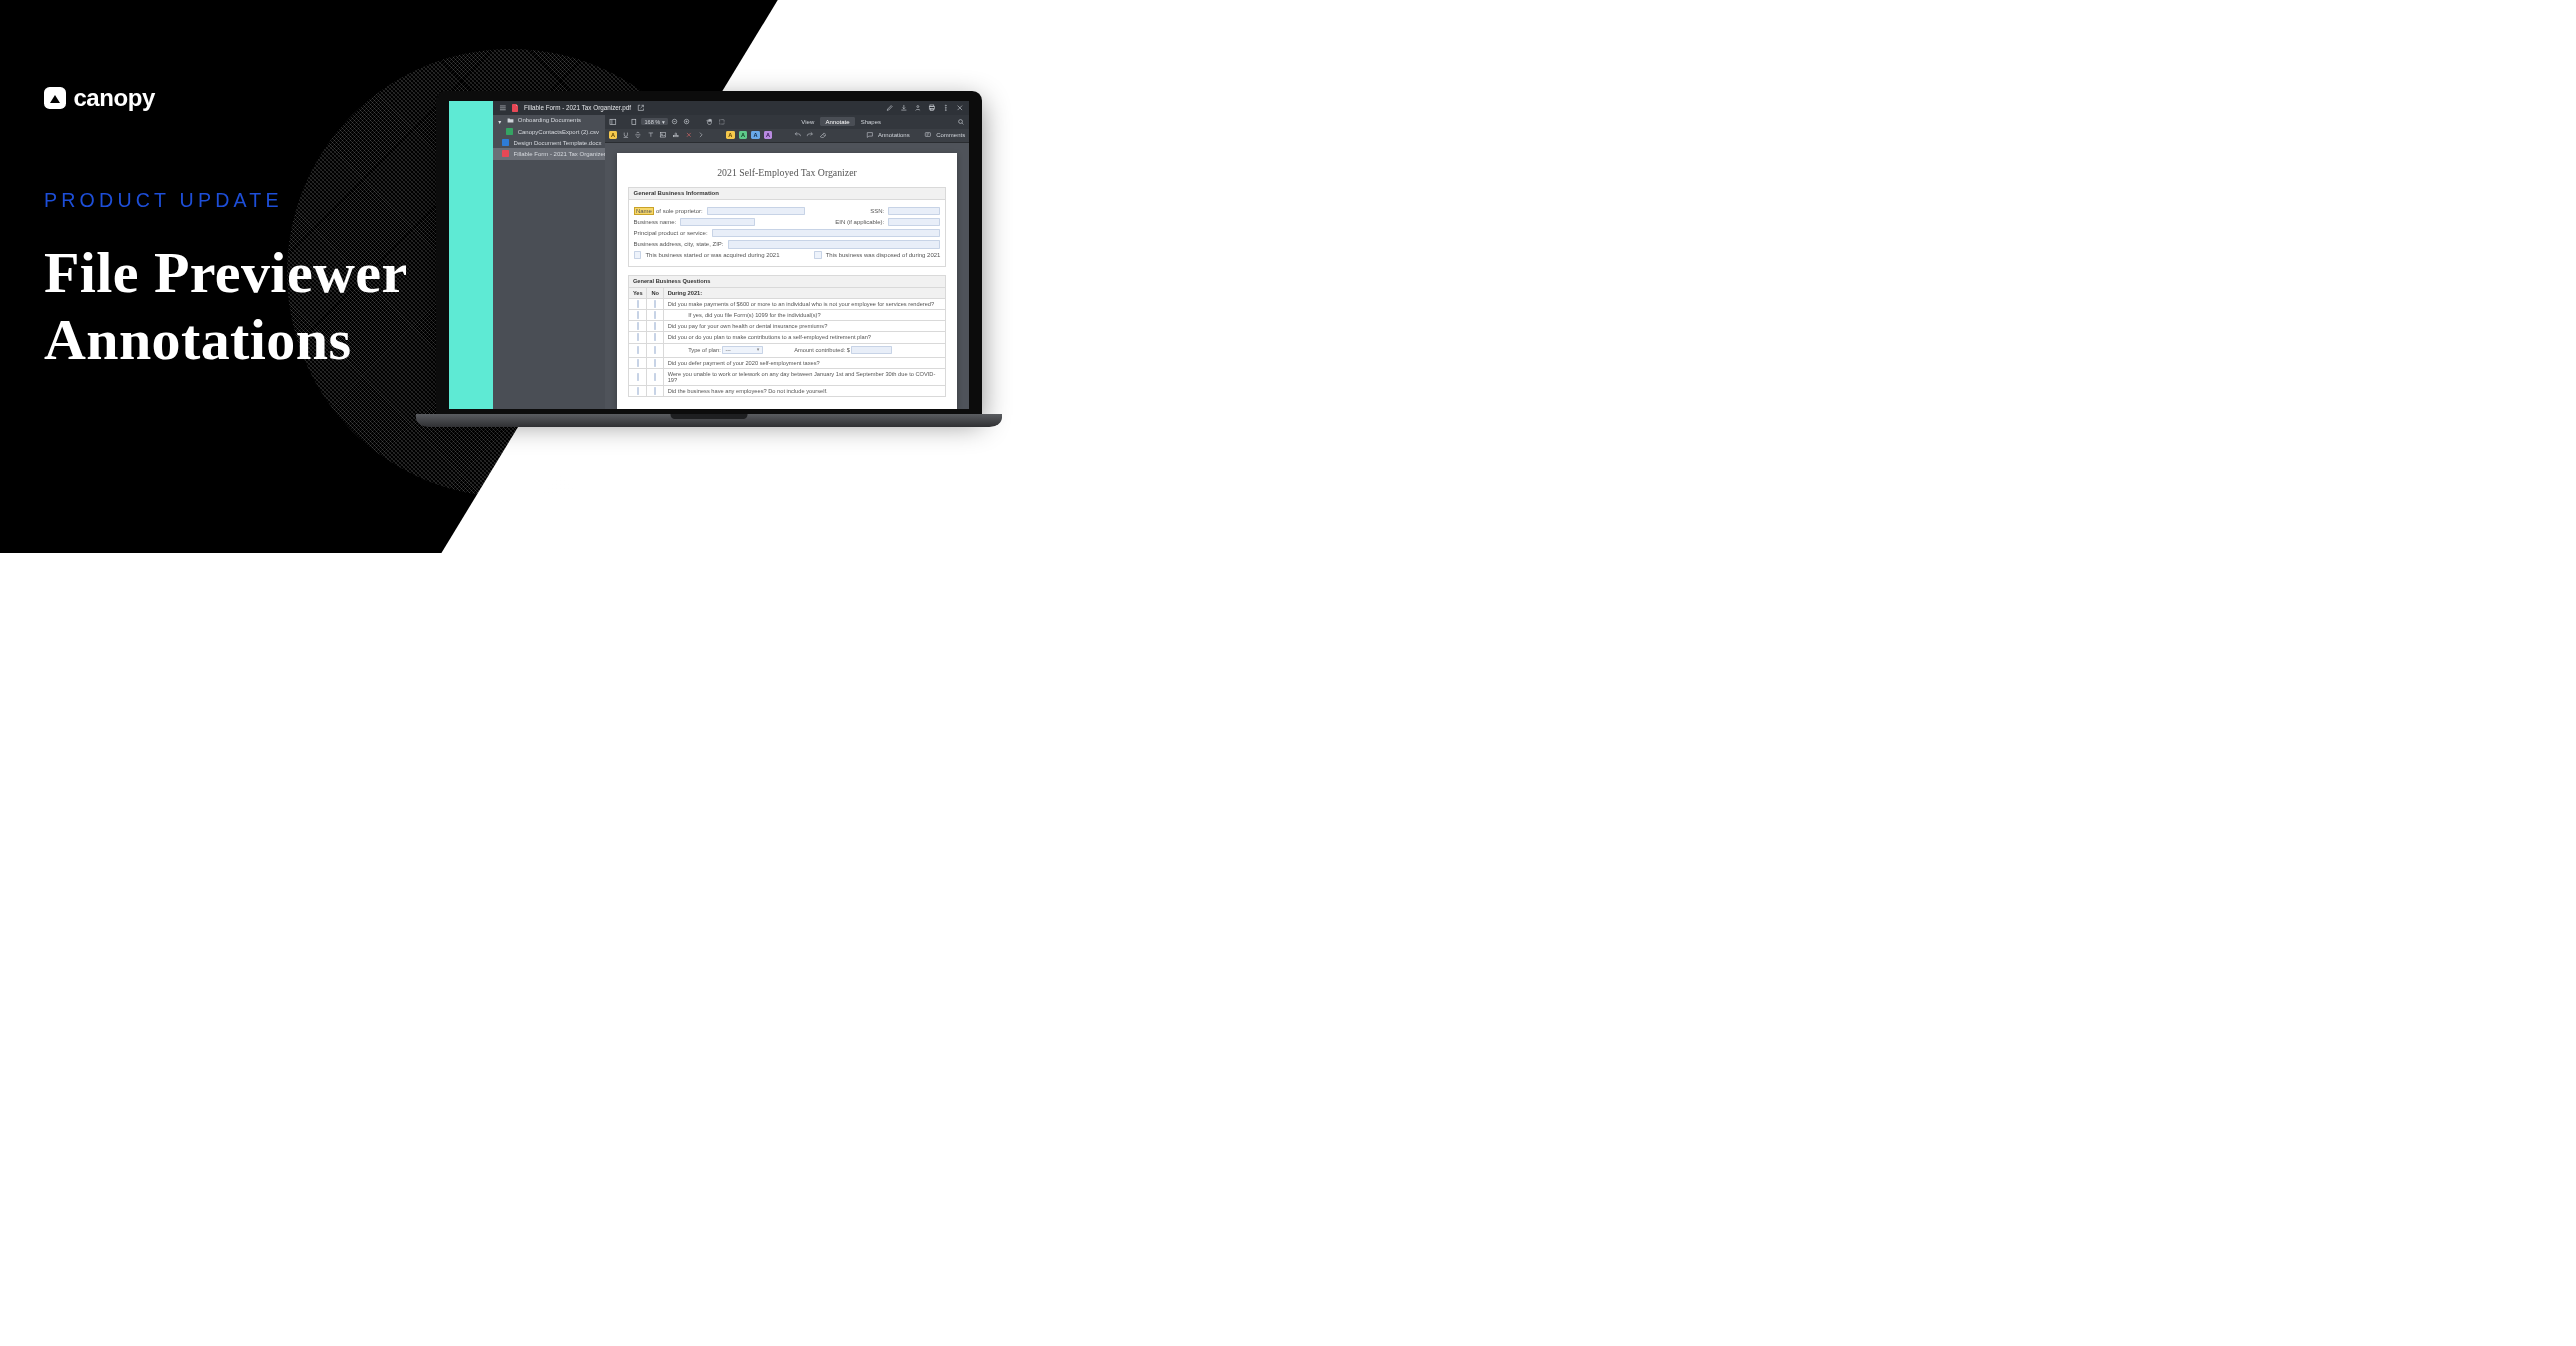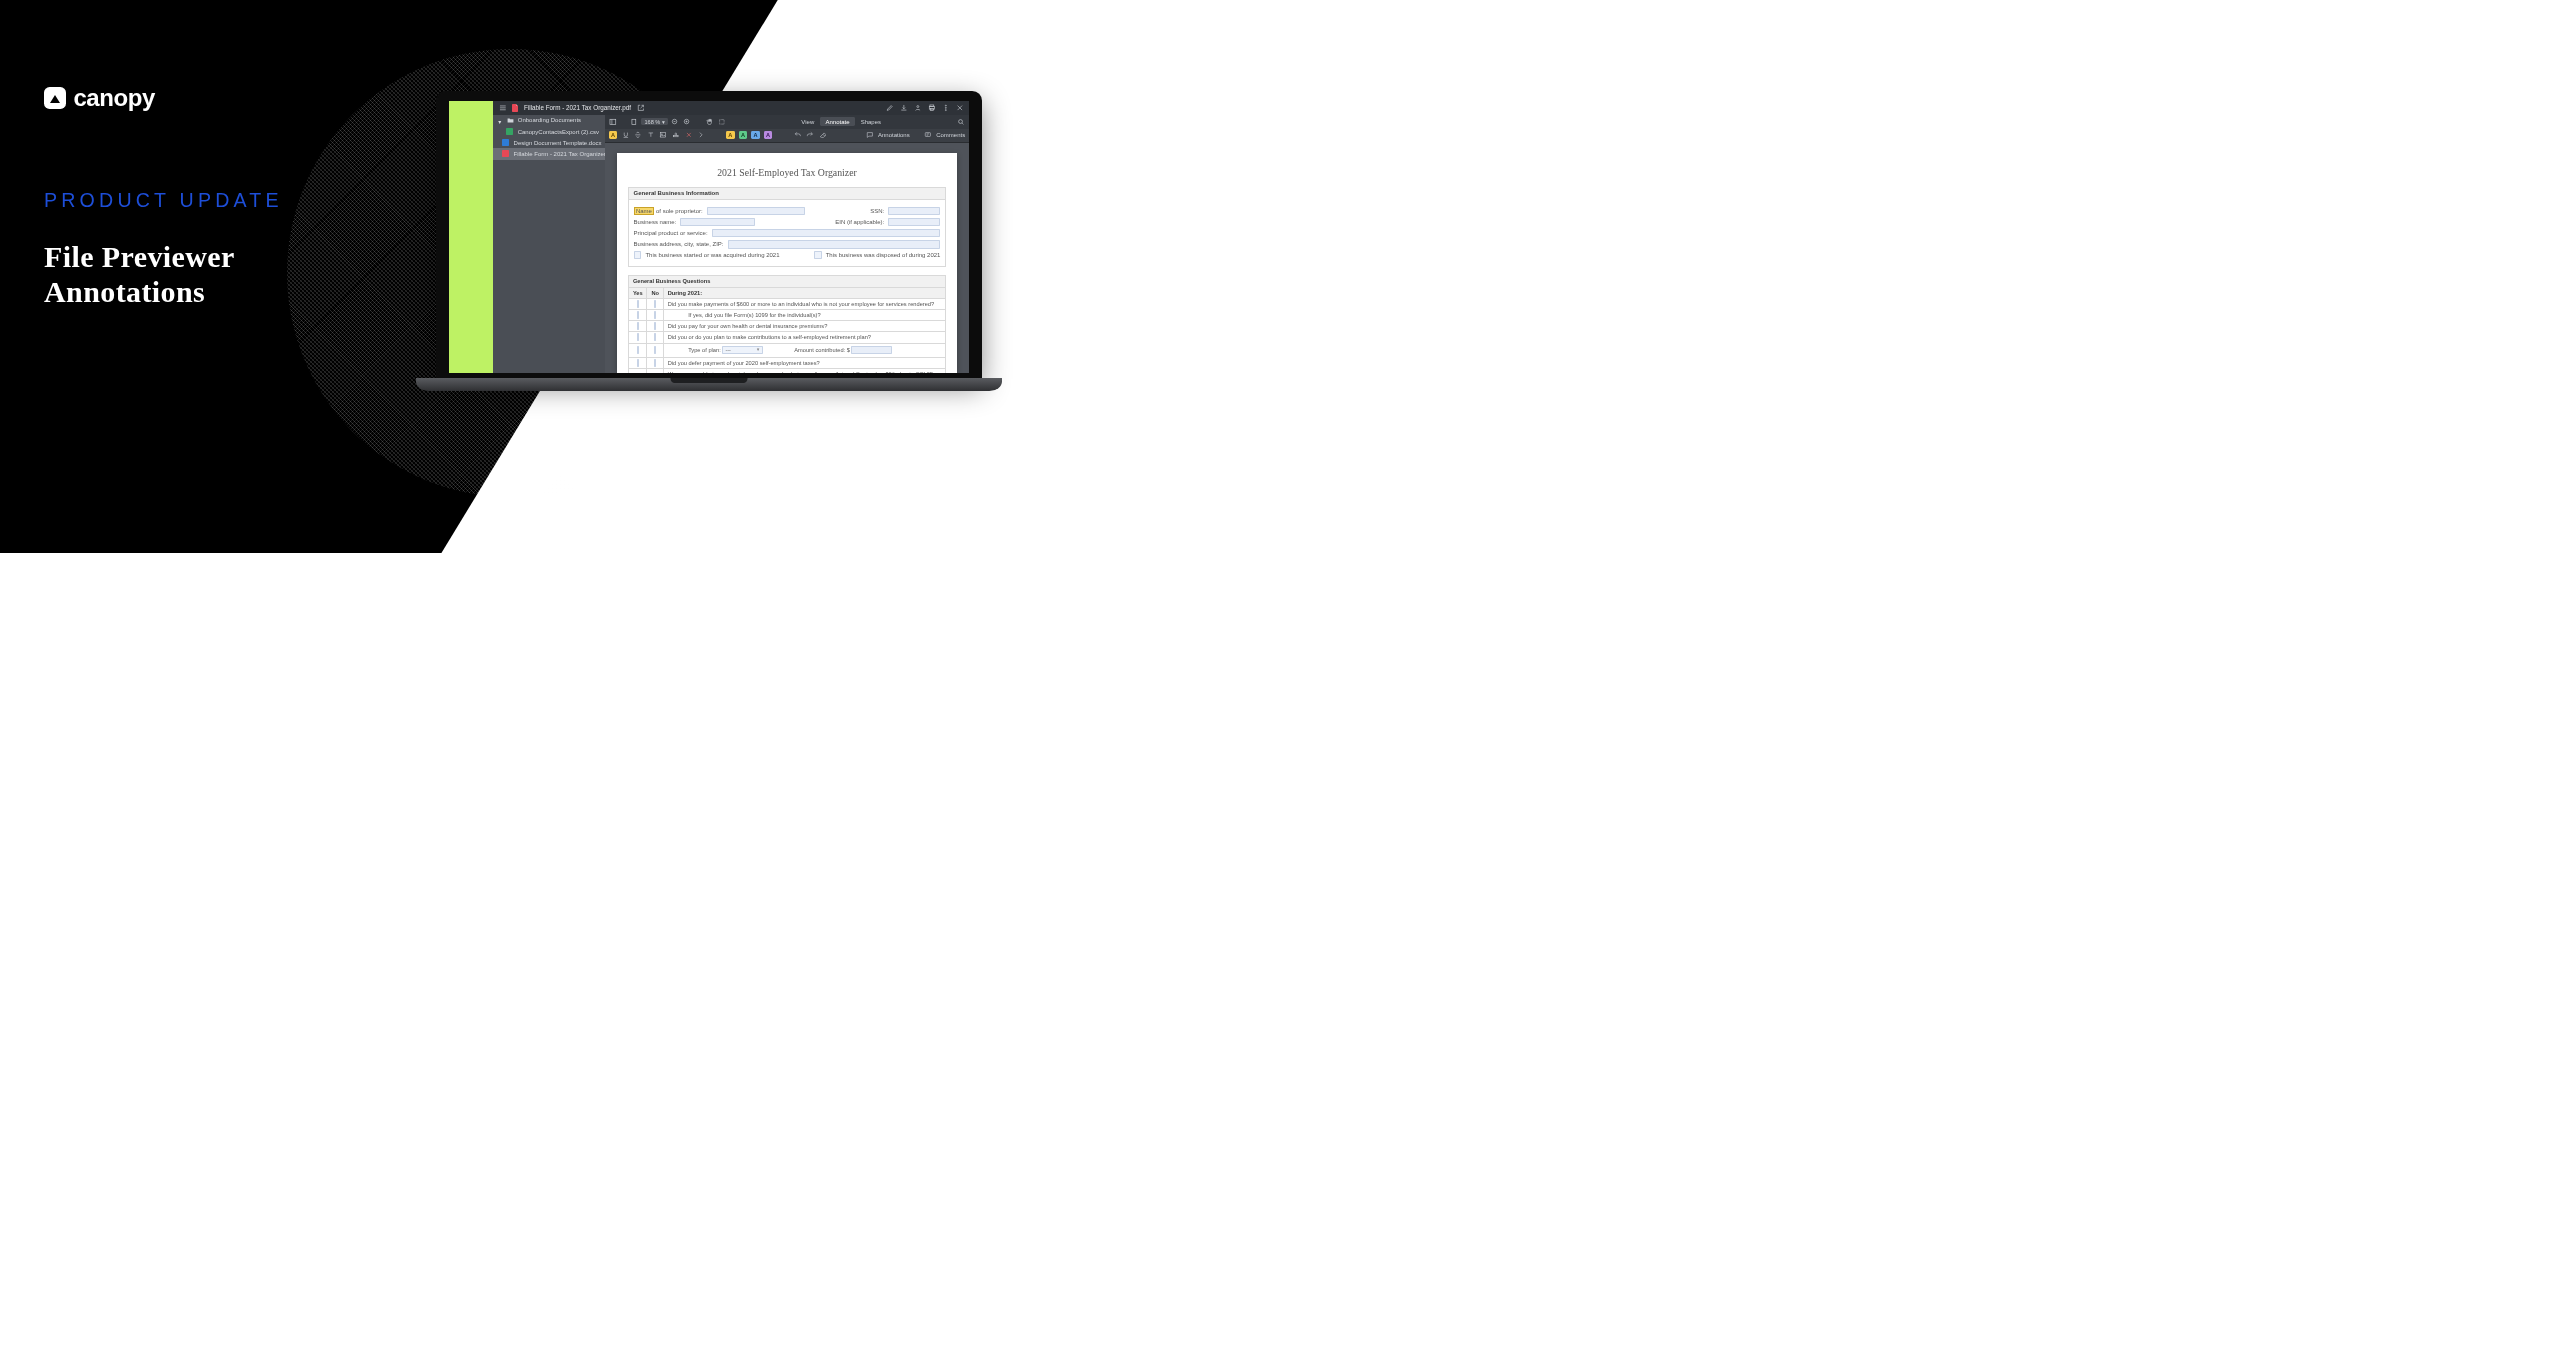--- a/index.html
+++ b/index.html
@@ -62,44 +62,44 @@
     margin-top: 77px;
     color: #1d4ed8;
     font-size: 19.6px;
     letter-spacing: 4.2px;
     font-weight: 400;
   }
   .headline {
     margin-top: 28px;
     font-family: Georgia, "Times New Roman", serif;
     font-weight: 700;
-    font-size: 30px;
+    font-size: 58px;
     line-height: 1.15;
     letter-spacing: 0.4px;
   }
 
   
   .laptop {
     position: absolute;
     left: 436px;
     top: 91px;
     width: 546px;
     z-index: 10;
   }
   .screen-bezel {
     background: #0c0c0c;
     border-radius: 9.8px 9.8px 0 0;
     padding: 9.8px 12.6px 5.6px 12.6px;
     box-shadow: 0 9.8px 28px rgba(0,0,0,0.45);
   }
   .screen {
-    background: #bef264;
+    background: #5eead4;
     color:#ddd;
     width: 100%;
-    height: 272px;
+    height: 308px;
     overflow: hidden;
     font-size: 6.3px;
     padding-left: 44px;
   }
   .laptop-base {
     height: 12.6px;
     background: linear-gradient(#5a5c60,#2f3033);
     border-radius: 0 0 12.6px 12.6px / 0 0 9.8px 9.8px;
     margin: 0 -19.6px;
     position: relative;

